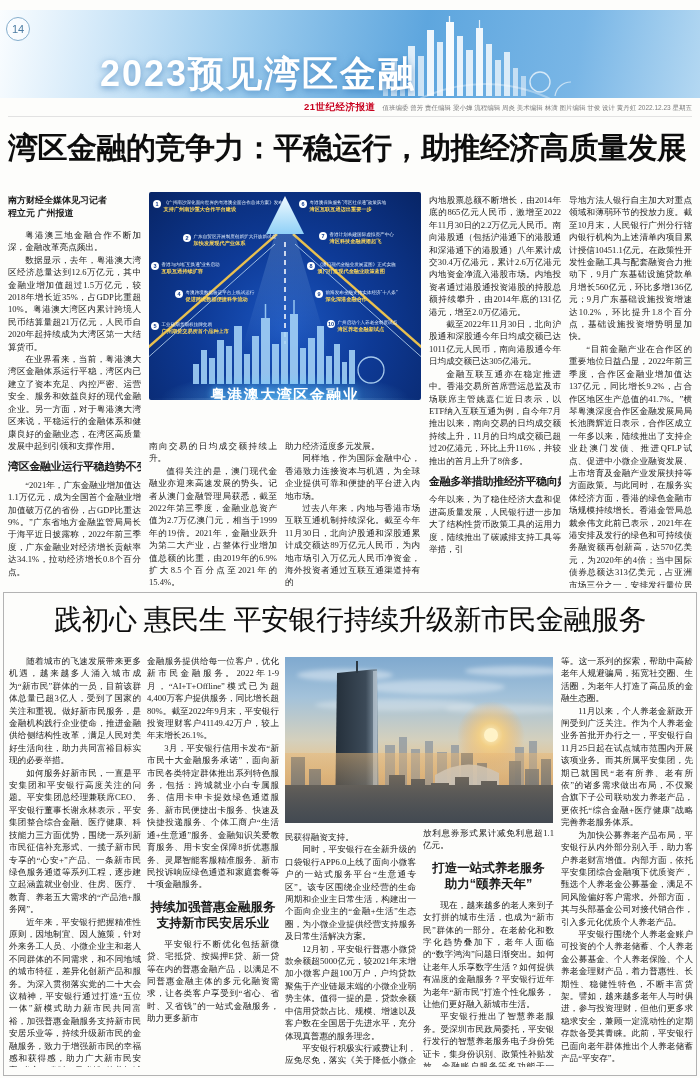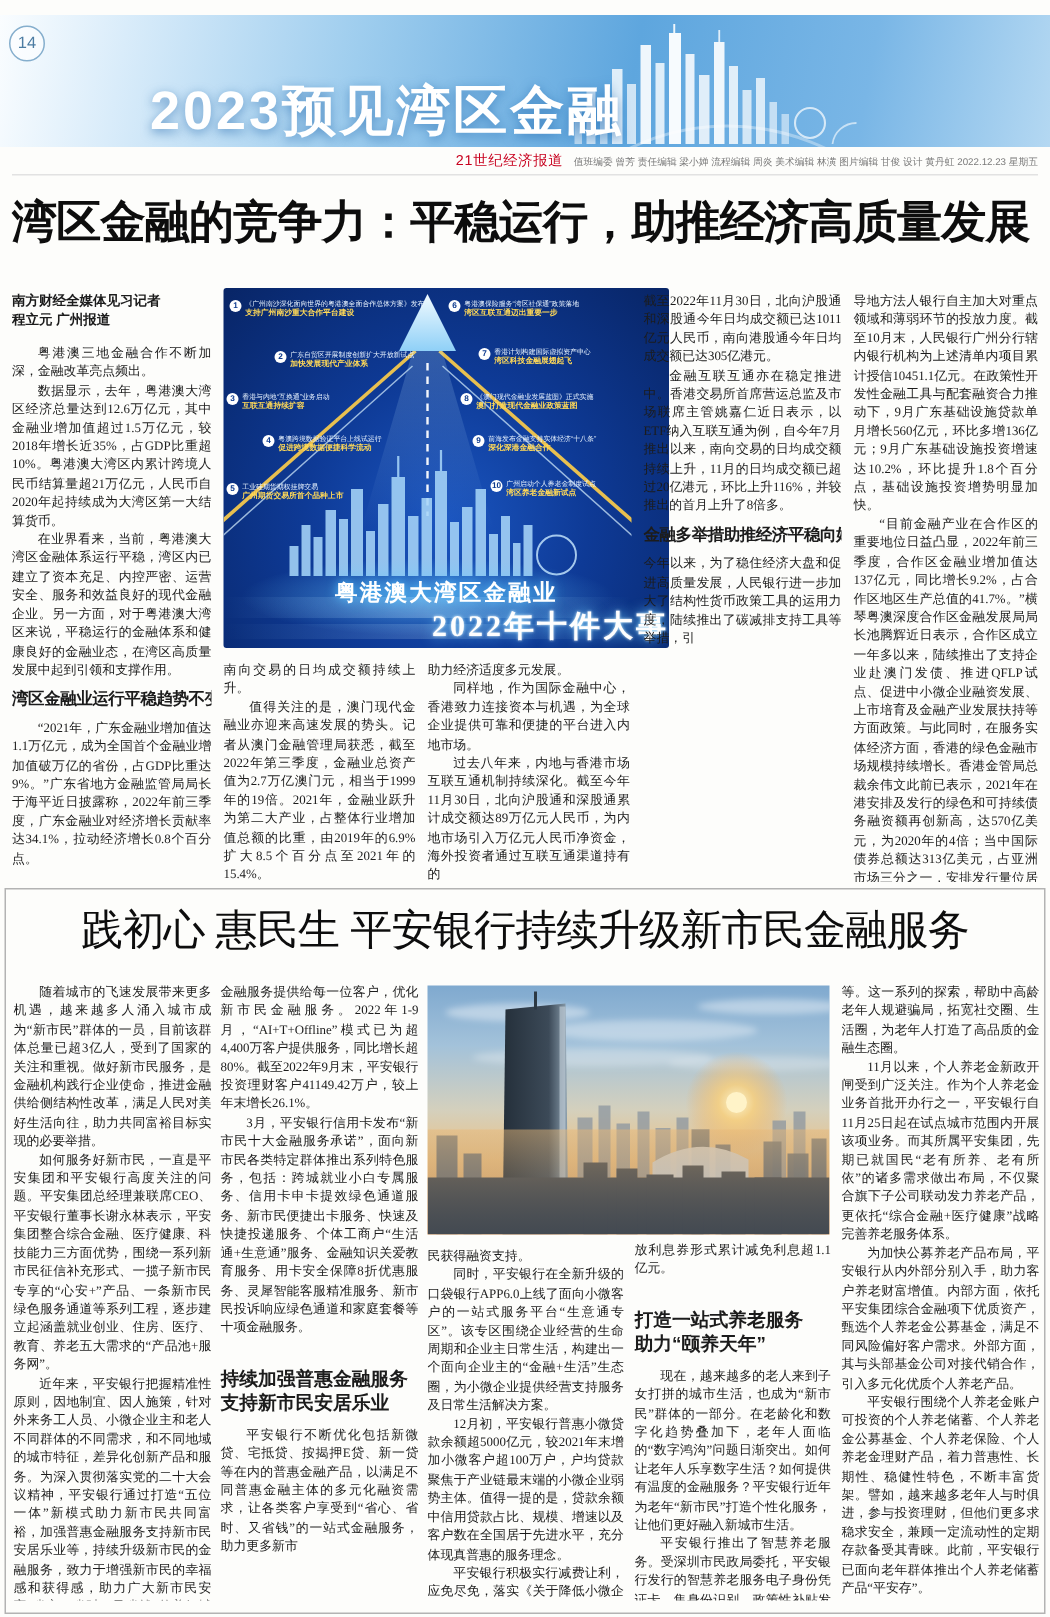--- a/index.html
+++ b/index.html
@@ -12,40 +12,40 @@
      font-size:36px;font-weight:900;color:#fff;letter-spacing:2px;white-space:nowrap;
      text-shadow:0 2px 7px rgba(30,100,170,.6);}
   .pagenum{position:absolute;left:6px;top:17px;width:22px;height:22px;border:1.4px solid #85aecd;
      border-radius:50%;text-align:center;line-height:22px;font-size:11px;color:#4c7ca3;
      font-family:"Liberation Sans",sans-serif;background:rgba(255,255,255,.55);}
   .banner-sky{position:absolute;right:45px;top:6px;}
   
   .masthead{position:absolute;left:8px;top:101px;width:684px;height:13px;text-align:right;
      font-family:"Liberation Sans",sans-serif;font-size:6.5px;color:#7a7a7a;white-space:nowrap;
      border-bottom:1px solid #e2e2e2;padding-bottom:2px;}
-  .mh-brand{color:#c8001e;font-weight:normal;font-size:9.5px;margin-right:7px;letter-spacing:.5px;}
+  .mh-brand{color:#c8001e;font-weight:bold;font-size:9.5px;margin-right:7px;letter-spacing:.5px;}
   
   .h1-main{position:absolute;left:8px;top:128px;width:684px;font-family:"Liberation Sans",sans-serif;
      font-size:30px;font-weight:900;letter-spacing:-.5px;white-space:nowrap;color:#0d0d0d;}
   .body1{position:absolute;left:0;top:192px;width:700px;height:396px;}
   .ncol{position:absolute;overflow:hidden;font-size:8.6px;line-height:12.4px;text-align:justify;}
   .p{margin:0;text-indent:2em;}
   .cont .p:first-of-type{text-indent:0;}
   .c1a{left:8px;top:0;width:133px;height:396px;}
   .c3a{left:429px;top:2px;width:132px;height:394px;}
   .c4a{left:569px;top:2px;width:123px;height:394px;}
   .ula{left:149px;top:248px;width:128px;height:148px;}
   .ura{left:285px;top:248px;width:135px;height:148px;}
   .byline{font-family:"Liberation Sans",sans-serif;font-weight:bold;font-size:9px;line-height:13px;
      margin:2px 0 9px;}
   .ch1{font-family:"Liberation Sans",sans-serif;font-weight:bold;font-size:11px;letter-spacing:-.3px;
      text-align:center;white-space:nowrap;margin:8px 0 6px;}
   
-  .ig{position:absolute;left:149px;top:0;width:272px;height:240px;overflow:hidden;border-radius:2px;
-      background:radial-gradient(ellipse at 50% 65%,#1a55c0 0%,#0e3a96 45%,#082566 100%);padding-left:25px;}
+  .ig{position:absolute;left:149px;top:0;width:272px;height:208px;overflow:hidden;border-radius:2px;
+      background:radial-gradient(ellipse at 50% 65%,#1a55c0 0%,#0e3a96 45%,#082566 100%);}
   .ig svg{position:absolute;left:0;top:0;}
   .ig-t1{position:absolute;left:0;right:0;top:194px;text-align:center;color:#fff;font-size:15px;
      font-weight:900;letter-spacing:1.5px;font-family:"Liberation Sans",sans-serif;
      text-shadow:0 0 7px #54c2ff;}
   .ig-t2{position:absolute;left:0;right:0;top:212px;text-align:right;color:#fefefe;font-size:20px;
      font-weight:900;letter-spacing:2px;font-family:Liberation Serif, serif;
      text-shadow:0 0 9px #6fd0ff,0 0 2px #fff;}
   .ig-items{position:absolute;left:0;top:0;width:272px;height:240px;}
   .ig-item{position:absolute;display:flex;align-items:flex-start;}
   .ig-badge{flex:none;width:8px;height:8px;border-radius:50%;background:#fff;color:#0d3a8e;
@@ -66,21 +66,21 @@
   
   .box2{position:absolute;left:3px;top:592px;width:692px;height:482px;border:1px solid #b3b3b3;}
   .h2-main{position:absolute;left:0;top:8px;width:100%;text-align:center;white-space:nowrap;
      font-family:"Liberation Sans",sans-serif;font-size:28px;font-weight:400;letter-spacing:-.5px;color:#0d0d0d;}
   .c1b{left:5px;top:62px;width:132px;height:412px;}
   .c2b{left:143px;top:62px;width:132px;height:412px;}
   .c5b{left:557px;top:62px;width:132px;height:412px;}
   .c3bb{left:281px;top:238px;width:131px;height:236px;}
   .c4bb{left:419px;top:234px;width:131px;height:240px;}
   .ch2{font-family:"Liberation Sans",sans-serif;font-weight:bold;font-size:12.5px;line-height:16px;
-     margin:20px 0 7px;white-space:nowrap;}
+     text-align:center;margin:8px 0 7px;white-space:nowrap;}
   
   .photo{position:absolute;left:281px;top:64px;width:268px;height:166px;overflow:hidden;
      background:linear-gradient(180deg,#7fa9cf 0%,#a3c2da 24%,#d4d0bd 50%,#ecc183 70%,#e0a express 100%);
      background:linear-gradient(180deg,#7fa9cf 0%,#a3c2da 24%,#d4d0bd 50%,#ecc183 70%,#d9985a 100%);}
 </style>
 </head>
 <body>
 
 <div class="page">
 
@@ -274,20 +274,21 @@
         <p class="p">值得关注的是，澳门现代金融业亦迎来高速发展的势头。记者从澳门金融管理局获悉，截至2022年第三季度，金融业总资产值为2.7万亿澳门元，相当于1999年的19倍。2021年，金融业跃升为第二大产业，占整体行业增加值总额的比重，由2019年的6.9%扩大8.5个百分点至2021年的15.4%。</p>
       </div>
     <div class="ncol ura cont">
         <p class="p">助力经济适度多元发展。</p>
         <p class="p">同样地，作为国际金融中心，香港致力连接资本与机遇，为全球企业提供可靠和便捷的平台进入内地市场。</p>
         <p class="p">过去八年来，内地与香港市场互联互通机制持续深化。截至今年11月30日，北向沪股通和深股通累计成交额达89万亿元人民币，为内地市场引入万亿元人民币净资金，海外投资者通过互联互通渠道持有的</p>
       </div>
 
     <div class="ncol c3a cont">
       <div class="plist cont">
+          <p class="p">内地股票总额不断增长，由2014年底的865亿元人民币，激增至2022年11月30日的2.2万亿元人民币。南向港股通（包括沪港通下的港股通和深港通下的港股通）八年累计成交30.4万亿港元，累计2.6万亿港元内地资金净流入港股市场。内地投资者通过港股通投资港股的持股总额持续攀升，由2014年底的131亿港元，增至2.0万亿港元。</p>
           <p class="p">截至2022年11月30日，北向沪股通和深股通今年日均成交额已达1011亿元人民币，南向港股通今年日均成交额已达305亿港元。</p>
           <p class="p">金融互联互通亦在稳定推进中。香港交易所首席营运总监及市场联席主管姚嘉仁近日表示，以ETF纳入互联互通为例，自今年7月推出以来，南向交易的日均成交额持续上升，11月的日均成交额已超过20亿港元，环比上升116%，并较推出的首月上升了8倍多。</p>
         </div>
       <div class="ch1">金融多举措助推经济平稳向好发展</div>
       <div class="plist">
           <p class="p">今年以来，为了稳住经济大盘和促进高质量发展，人民银行进一步加大了结构性货币政策工具的运用力度，陆续推出了碳减排支持工具等举措，引</p>
         </div>
     </div>
 
     <div class="ncol c4a">

